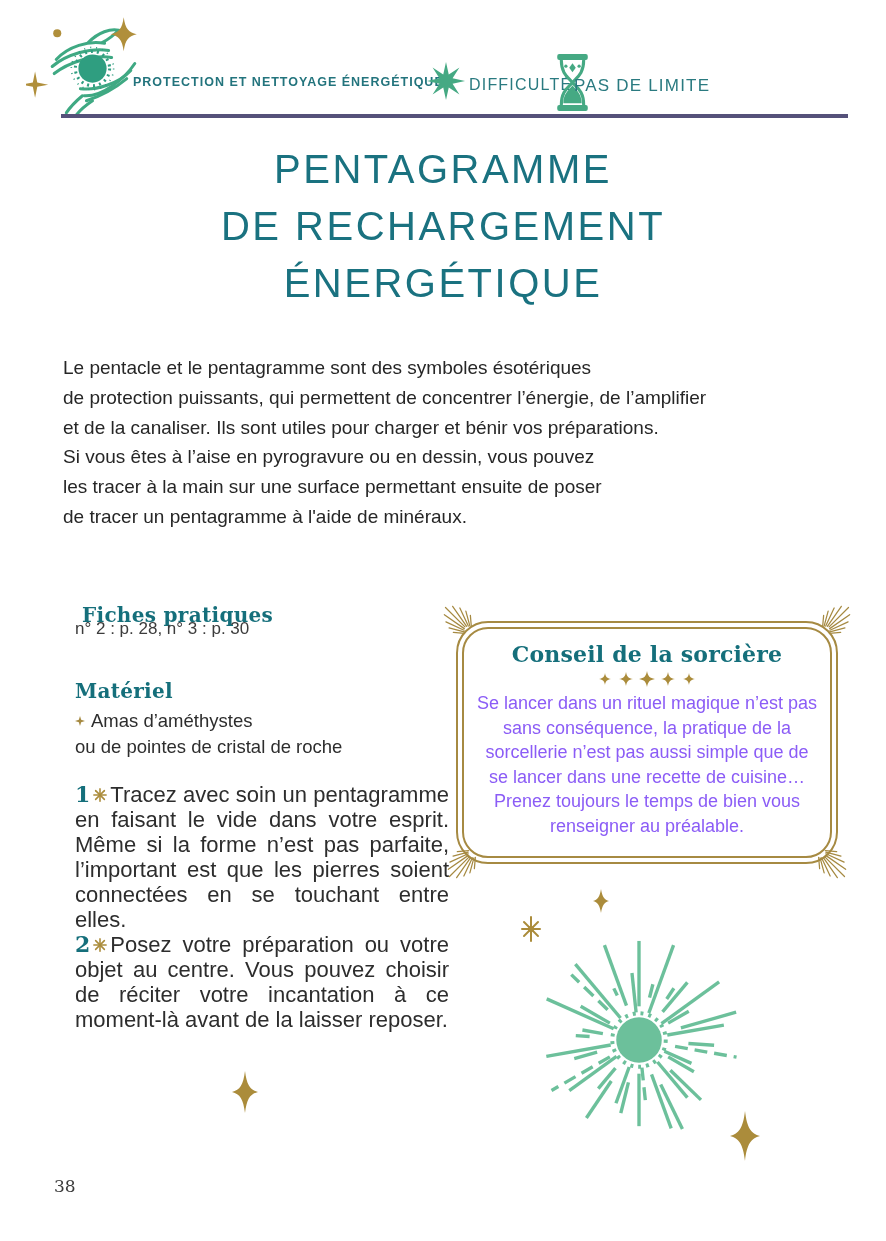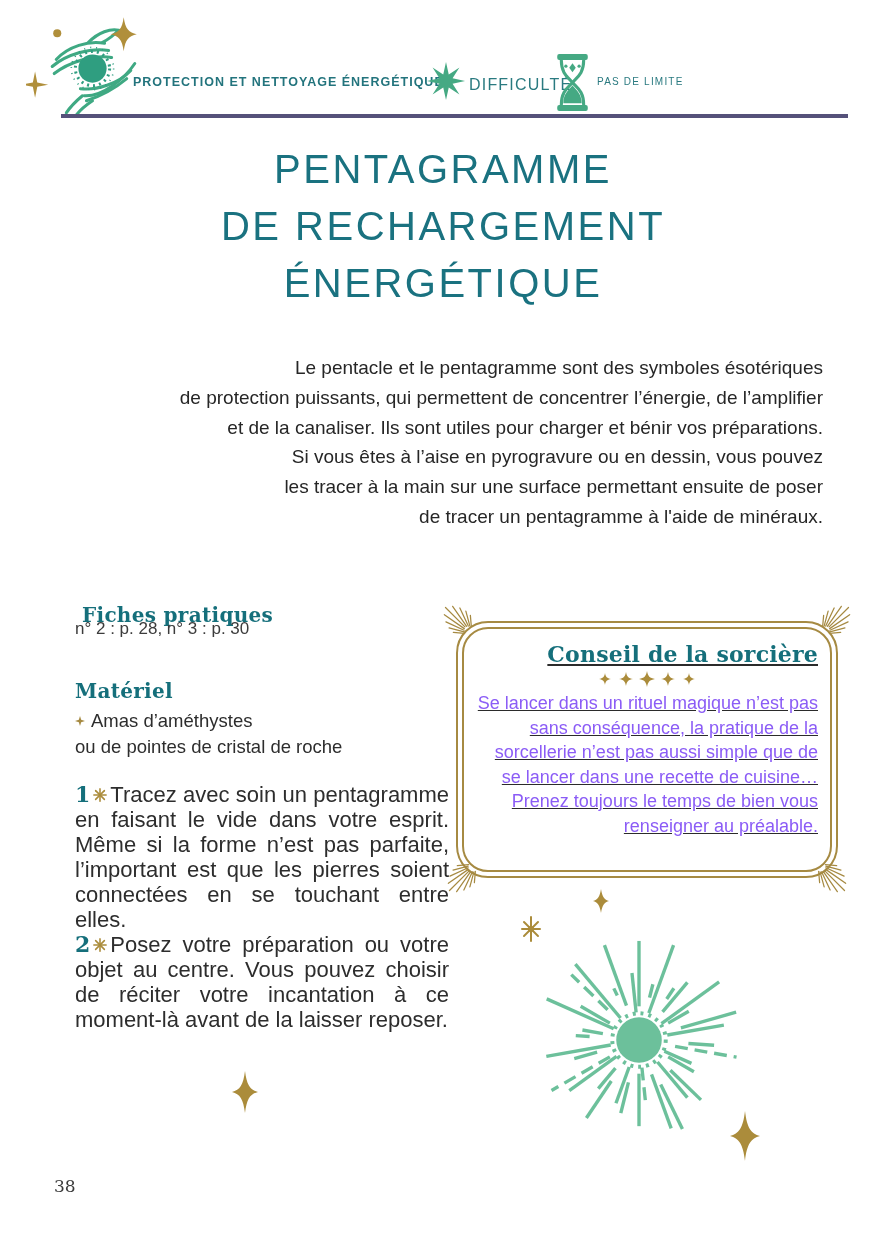--- a/index.html
+++ b/index.html
@@ -11,31 +11,31 @@
 
   
   .logo { position:absolute; left:26px; top:12px; width:136px; height:106px; }
   .category-label {
     position:absolute; left:133px; top:75px; font-size:12.5px; font-weight:bold;
     letter-spacing:1px; color:#23747d;
   }
   .difficulty-icon { position:absolute; left:426px; top:61px; width:40px; height:40px; }
   .difficulty-label { position:absolute; left:469px; top:76px; font-size:16px; letter-spacing:1.2px; color:#2a7a80; }
   .time-icon { position:absolute; left:555px; top:54px; width:35px; height:57px; }
-  .time-label { position:absolute; left:597px; top:76px; font-size:10px; letter-spacing:1.2px; color:#2a7a80; }
+  .time-label { position:absolute; left:574px; top:76px; font-size:17px; letter-spacing:1.2px; color:#2a7a80; }
   .header-rule { position:absolute; left:61px; top:114px; width:787px; height:4px; background:#55517a; }
 
   
   .page-title {
     position:absolute; left:0; right:0; top:141px; text-align:center;
     color:#1a7280; font-size:40px; line-height:57px; letter-spacing:2.5px; font-weight:400;
   }
 
   
-  .intro { position:absolute; left:63px; width:760px; top:353px; text-align:right;
+  .intro { position:absolute; left:63px; width:760px; top:353px; text-align:left;
     font-size:19px; line-height:29.8px; color:#262626; }
   .intro div { white-space:nowrap; }
 
   
   .slab-heading { font-family:"DejaVu Serif", serif; font-weight:bold; color:#156f7b;
     font-size:20px; letter-spacing:0.3px; }
   .fiches-heading { position:absolute; left:82px; top:603px; }
   .fiches-refs { position:absolute; left:75px; top:619px; font-size:17px; color:#3c3c3c; }
   .materiel-heading { position:absolute; left:75px; top:679px; }
   .materiel-item { position:absolute; left:75px; top:708px; width:372px; font-size:18.5px;
@@ -44,21 +44,21 @@
   .step { position:absolute; left:75px; width:374px; font-size:22px; line-height:25px;
     color:#2d2d2d; text-align:justify; }
   .step-1 { top:782px; }
   .step-2 { top:932px; }
   .step-num { font-family:"DejaVu Serif", serif; font-weight:bold; color:#156f7b; }
   .step-star { display:inline-block; vertical-align:middle; margin:-3px 3px 0 3px; }
 
   
   .conseil { position:absolute; left:456px; top:621px; width:382px; }
   .conseil-outer { border:2px solid #a68a42; border-radius:32px; padding:4px; }
-  .conseil-inner { border:2px solid #a68a42; border-radius:26px; padding:12px 12px 32px; text-align:right;text-decoration:underline; }
+  .conseil-inner { border:2px solid #a68a42; border-radius:26px; padding:12px 12px 18px; text-align:center; }
   .conseil-title { font-family:"DejaVu Serif", serif; font-weight:bold; color:#156f7b;
     font-size:22px; letter-spacing:0.2px; }
   .conseil-ornament { margin:4px 0 4px; }
   .conseil-ornament svg { margin:0 auto; }
   .conseil-text { font-size:18px; line-height:24.5px; color:#8b5cf6; }
   .rays { position:absolute; width:80px; height:80px; }
   .rays-tl { left:-24px; top:-27px; transform:rotate(-45deg); }
   .rays-tr { right:-24px; top:-27px; transform:rotate(45deg); }
   .rays-bl { left:-20px; bottom:-26px; transform:rotate(-135deg); }
   .rays-br { right:-20px; bottom:-26px; transform:rotate(135deg); }

